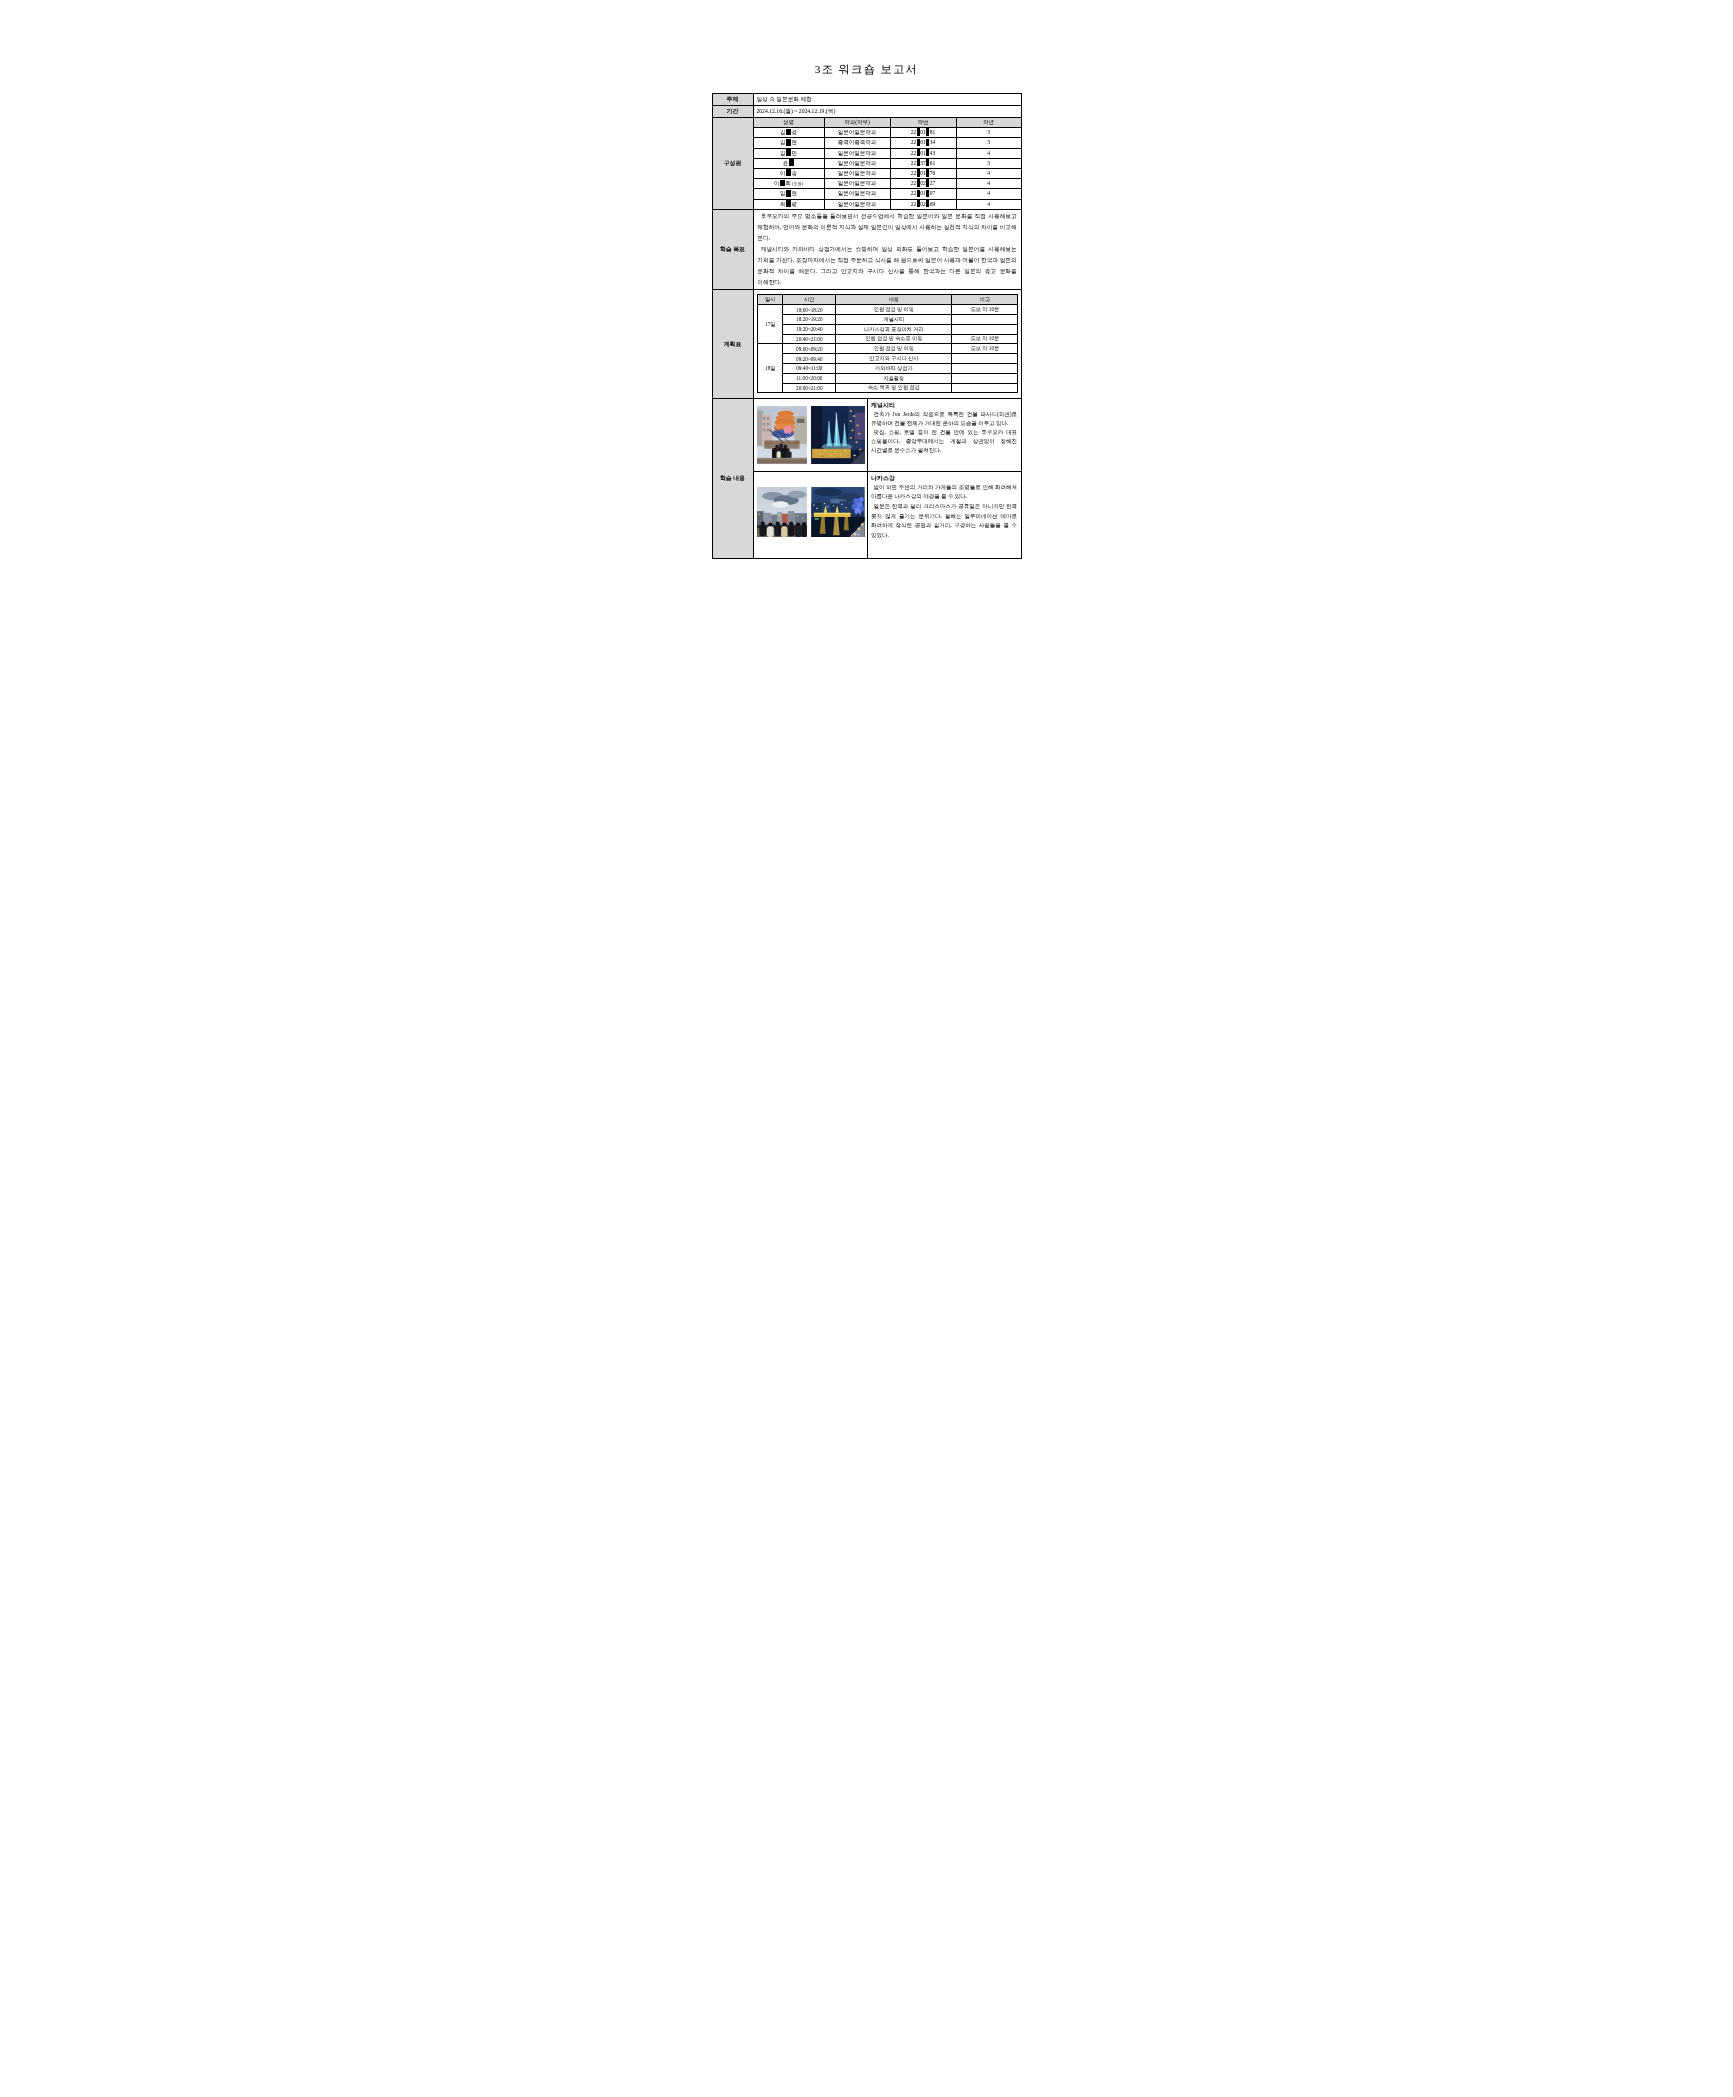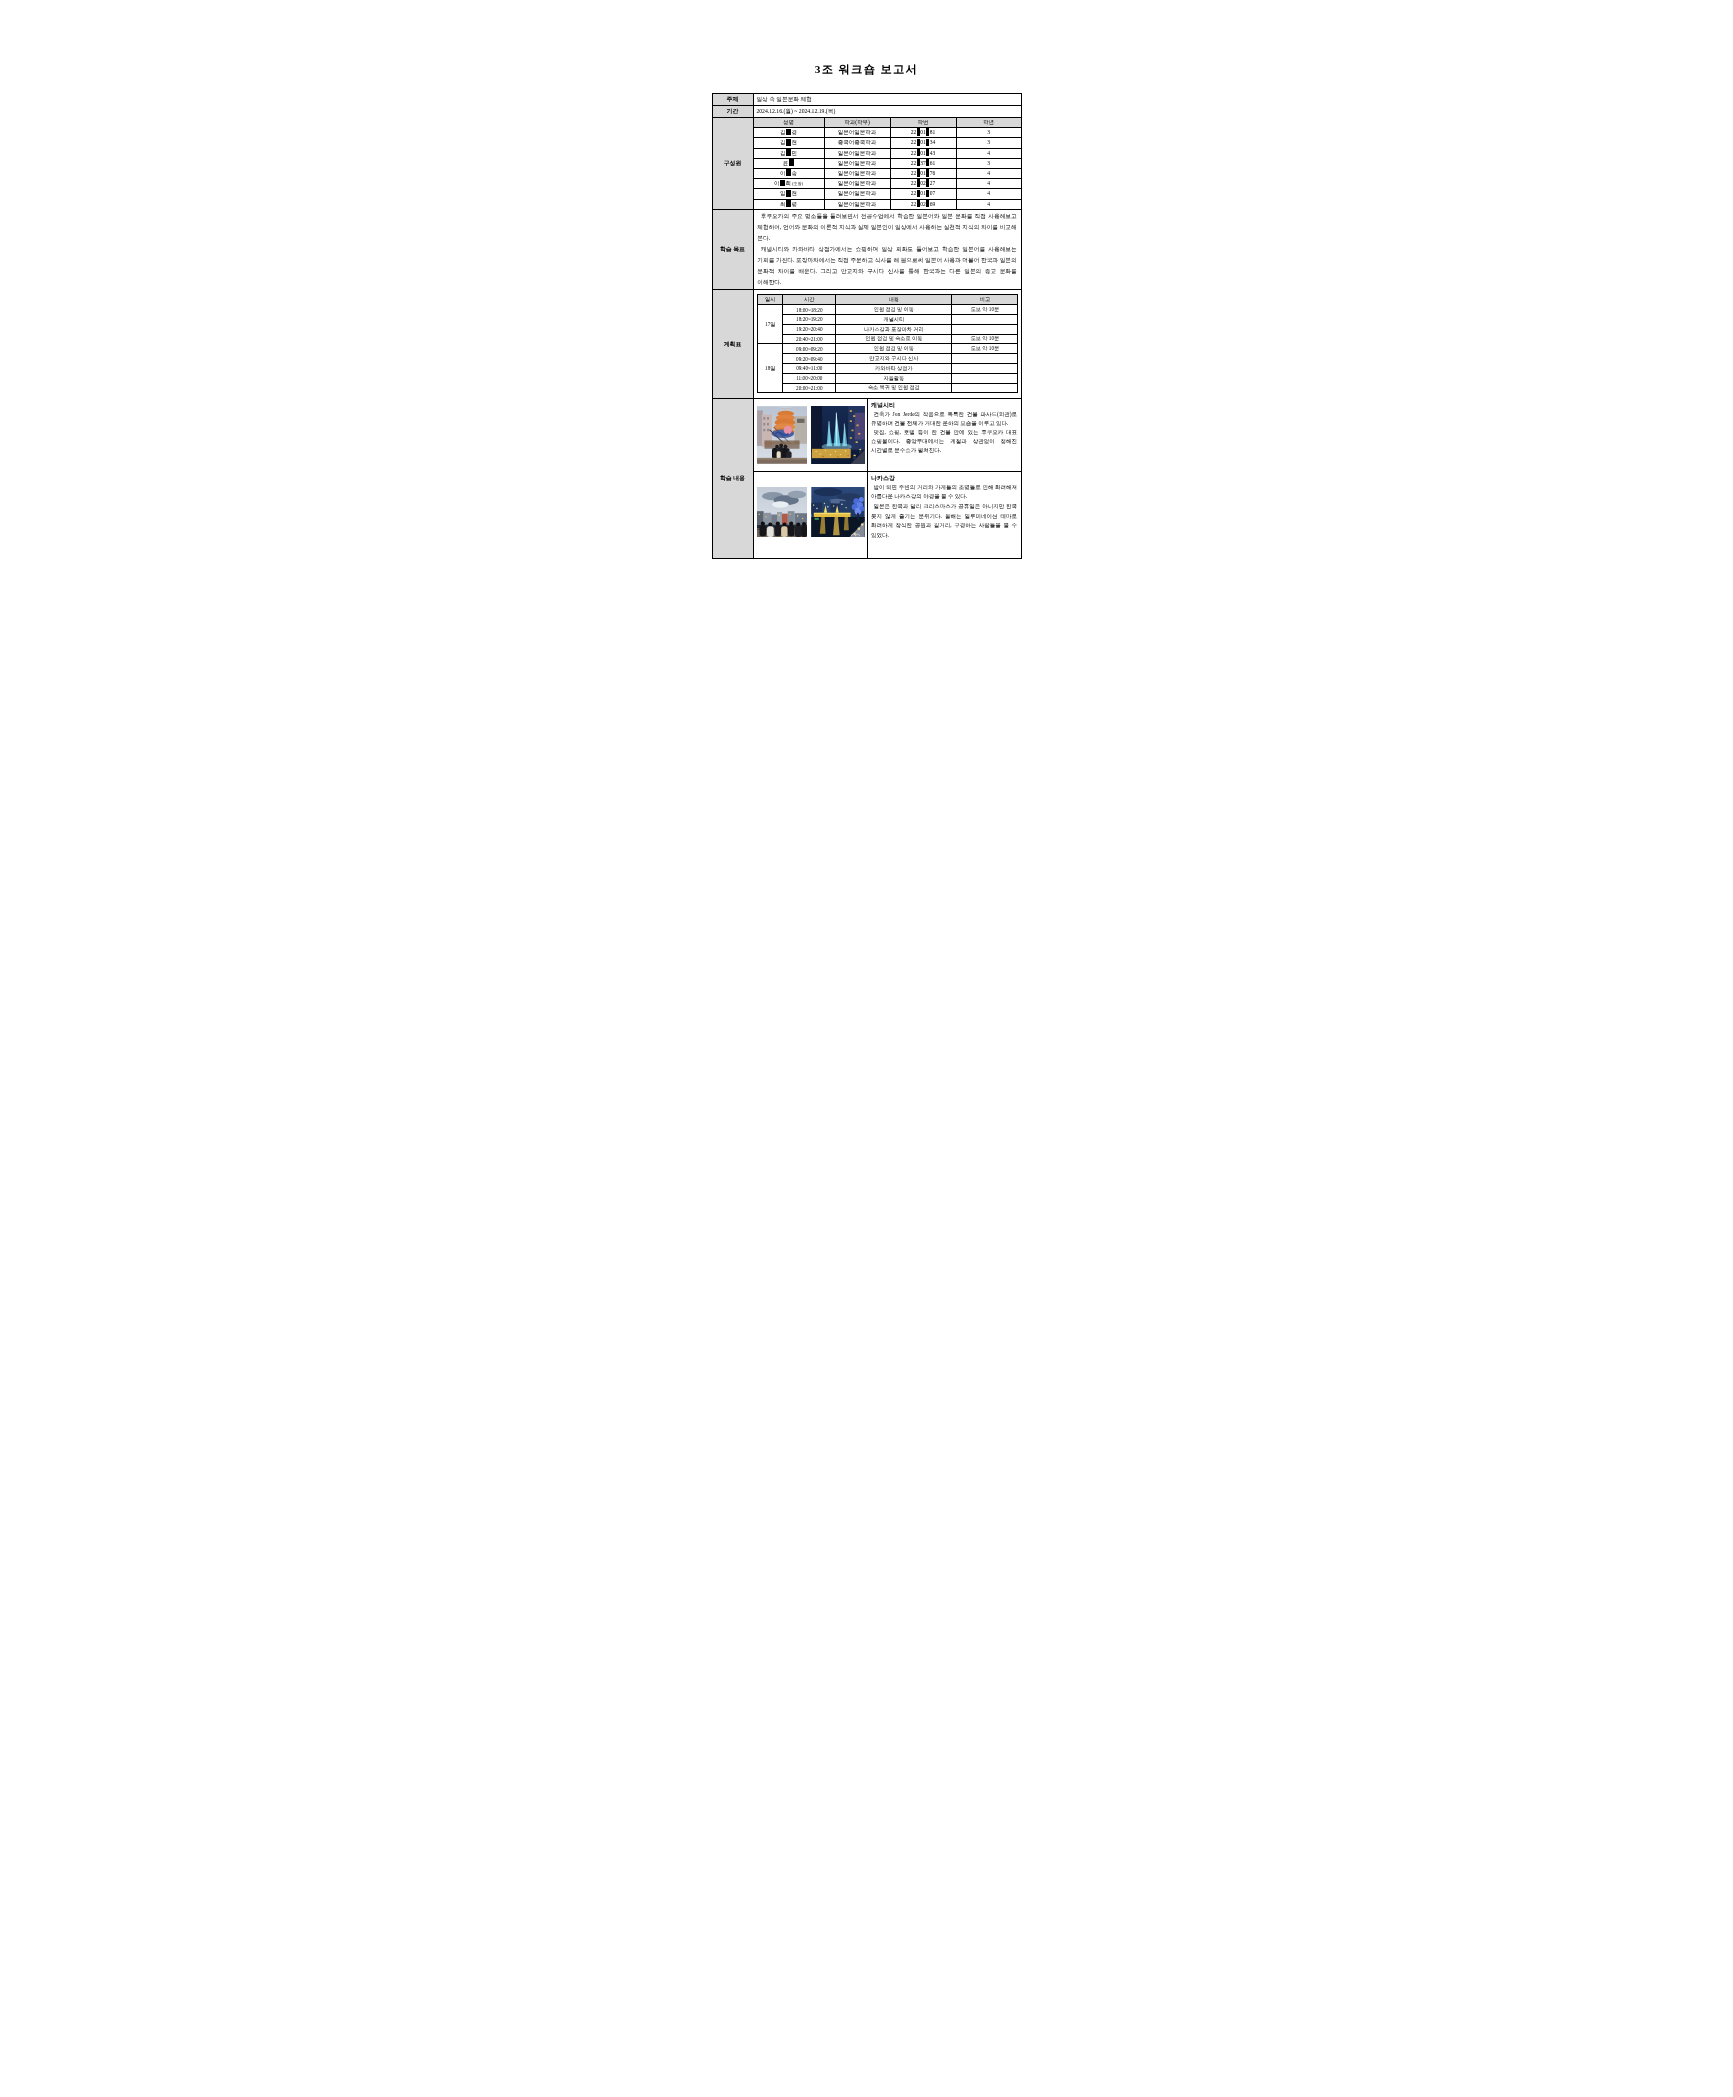--- a/index.html
+++ b/index.html
@@ -1,18 +1,18 @@
 <!DOCTYPE html>
 <html style="font-size:6.7px"><head>
 <meta charset="utf-8">
 <style>
   html,body{margin:0;padding:0;background:#ffffff;}
   body{font-family:"Liberation Serif","DejaVu Serif",serif;color:#000;}
   .page{position:relative;width:433px;height:612px;margin:0 auto;background:#fff;overflow:hidden;}
-  .page-title{margin:62px 0 16px 0;text-align:center;font-size:11.3px;font-weight:bold;letter-spacing:1.3px;}
+  .page-title{margin:62px 0 16px 0;text-align:center;font-size:11.3px;font-weight:normal;letter-spacing:1.3px;}
 
   .doc-table{width:308px;margin:0 auto;border:1.3px solid #000;}
   .trow{display:flex;align-items:stretch;}
   .trow + .trow{border-top:1px solid #000;}
   .label-cell{flex:0 0 40px;background:#d8d8d8;display:flex;align-items:center;justify-content:center;
               font-weight:bold;font-size:5.9px;border-right:1px solid #000;text-align:center;}
   .content-cell{flex:1;min-width:0;background:#fff;}
 
   
   .kv-value{font-size:5.7px;line-height:11px;height:11px;padding-left:2.9px;white-space:nowrap;overflow:hidden;}

